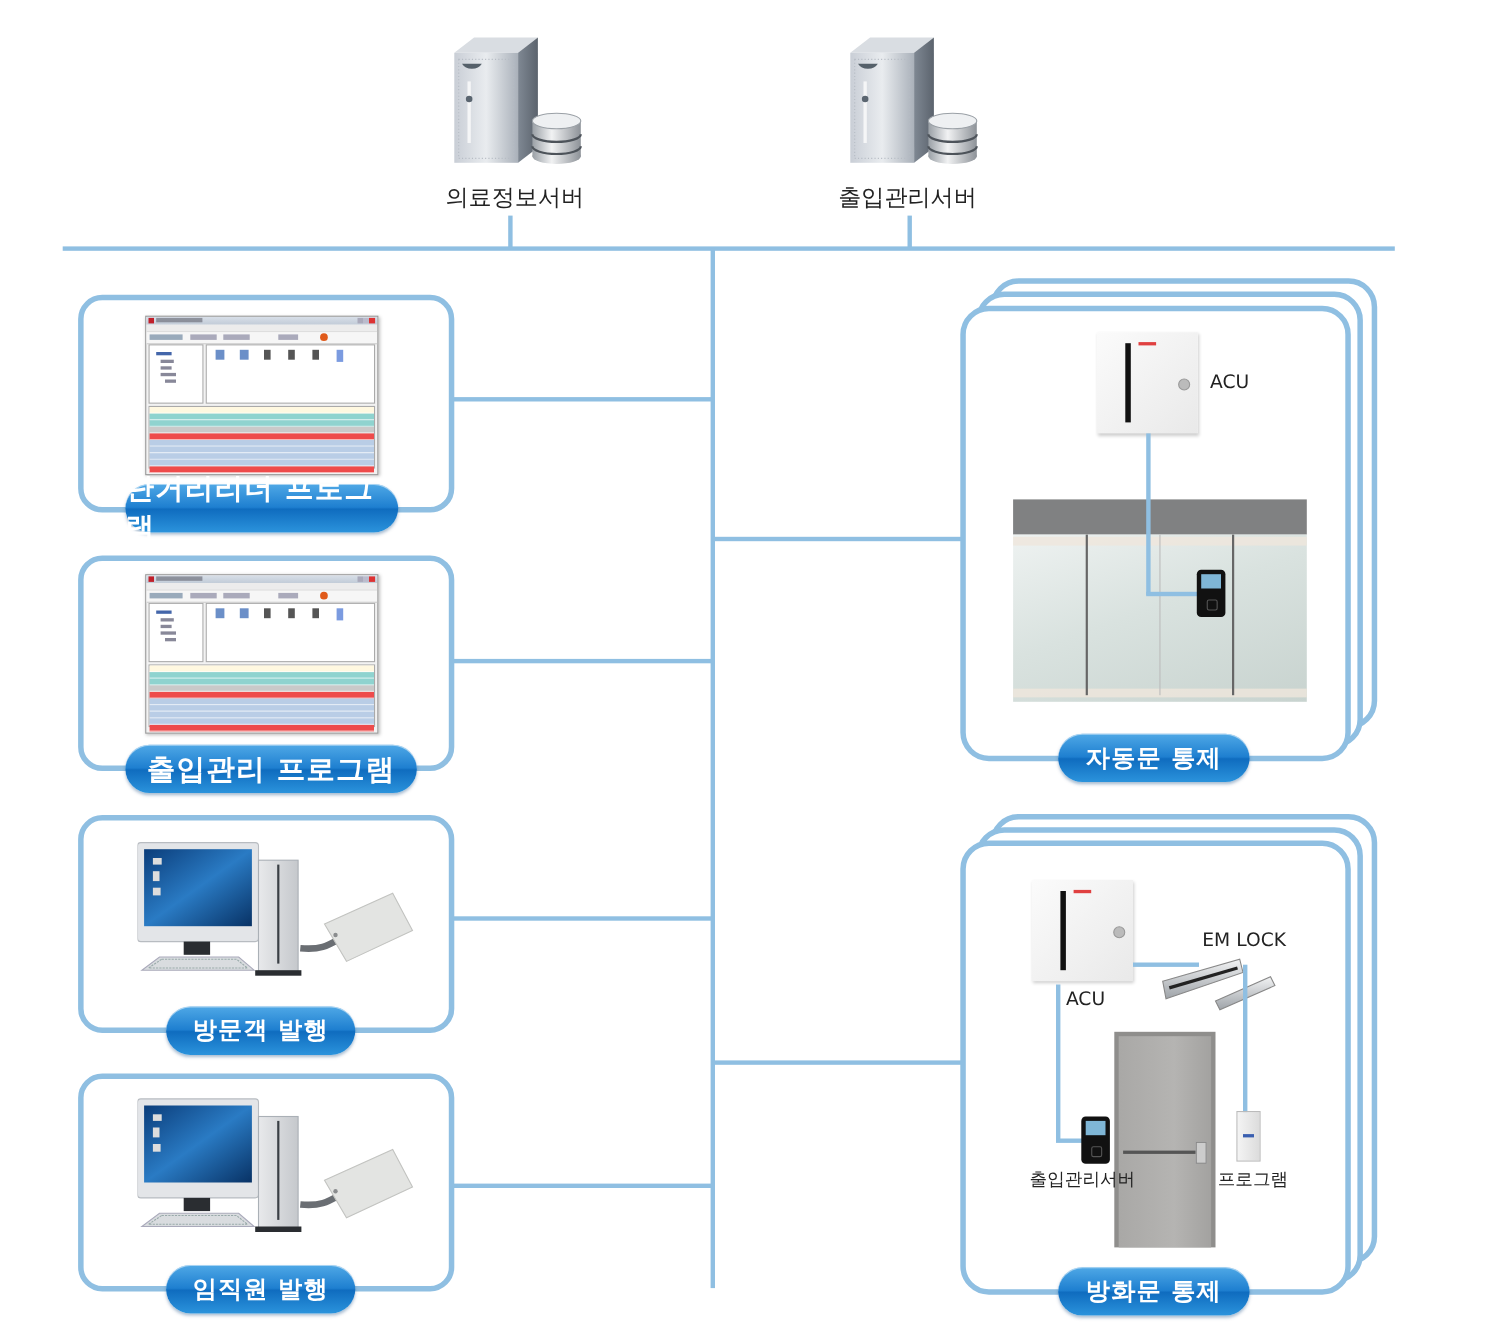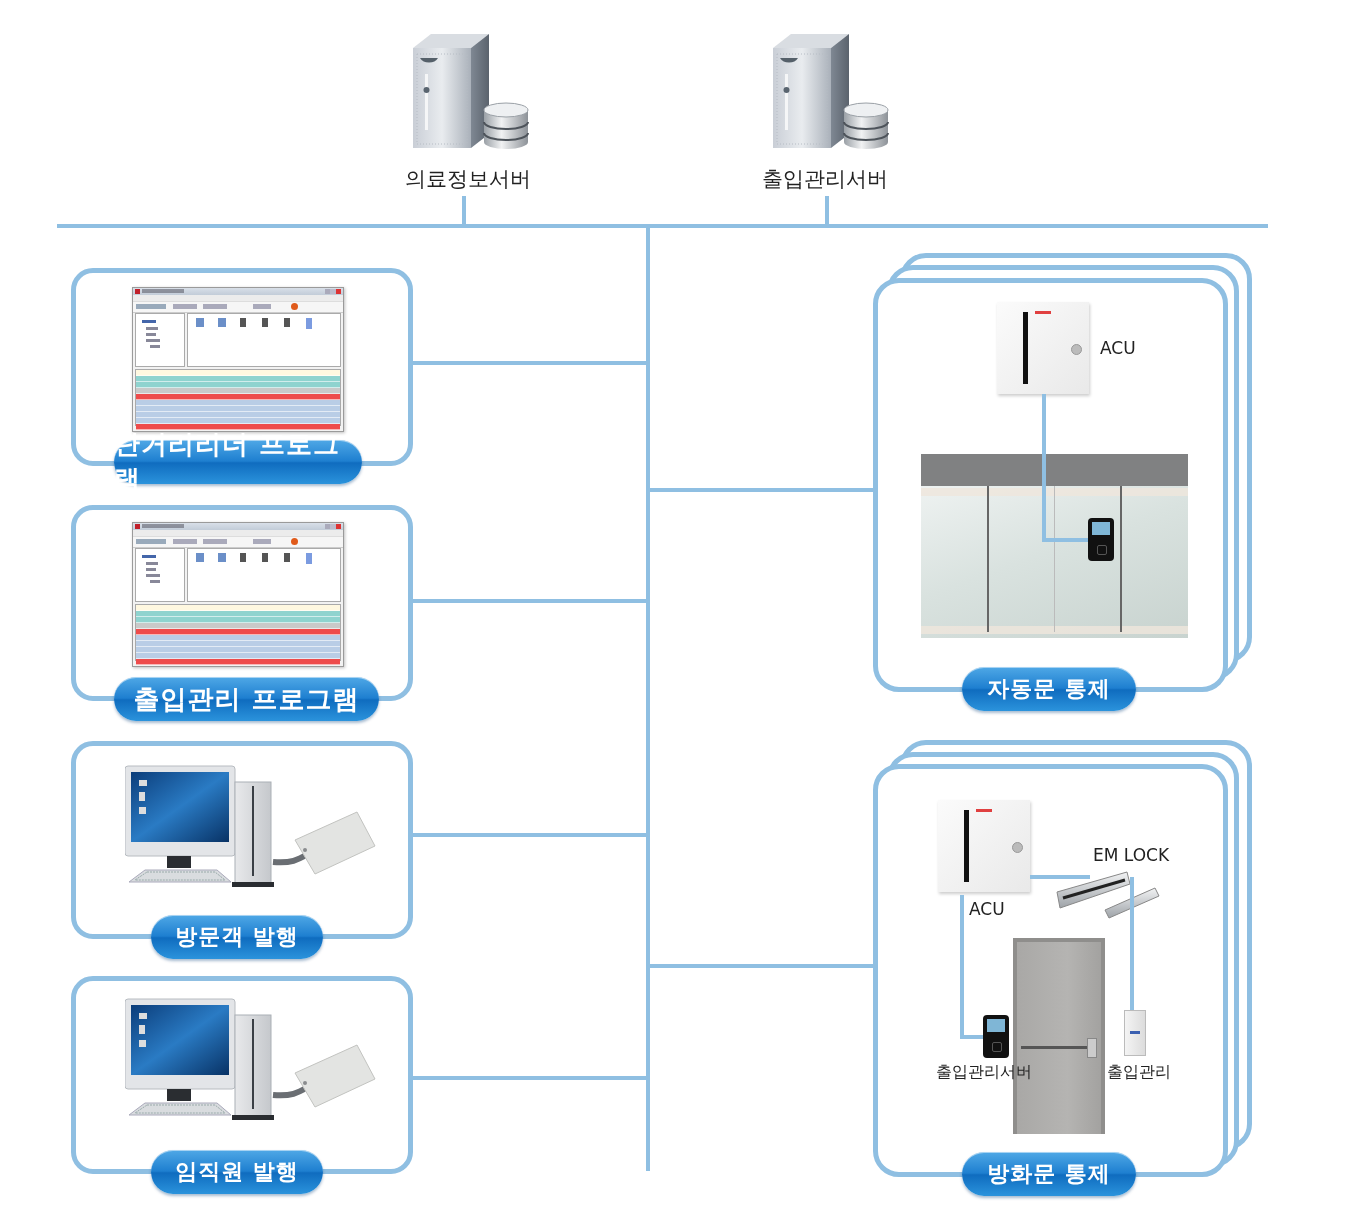--- a/index.html
+++ b/index.html
@@ -309,15 +309,15 @@
 
 <div class="abs" style="left:983px;top:1015px;width:26px;height:43px;background:#111;border-radius:4px;">
   <div class="abs" style="left:4px;top:4px;width:18px;height:13px;background:#7fb6d6;"></div>
   <div class="abs" style="left:9px;top:27px;width:8px;height:8px;border:1px solid #555;border-radius:2px;"></div>
 </div>
 <div class="small-label" style="left:936px;top:1062px;font-size:16px;">출입관리서버</div>
 
 <div class="abs" style="left:1124px;top:1010px;width:20px;height:44px;background:linear-gradient(90deg,#f4f4f4,#dcdcdc);border:1px solid #bbb;">
   <div class="abs" style="left:5px;top:20px;width:10px;height:3px;background:#3a5fb0;"></div>
 </div>
-<div class="small-label" style="left:1107px;top:1062px;font-size:16px;">출입관리</div>
+<div class="small-label" style="left:1107px;top:1062px;font-size:16px;">프로그램</div>
 
 <div class="pill" style="left:962px;top:1152px;width:174px;font-size:22px;">방화문 통제</div>
 
 </body></html>

